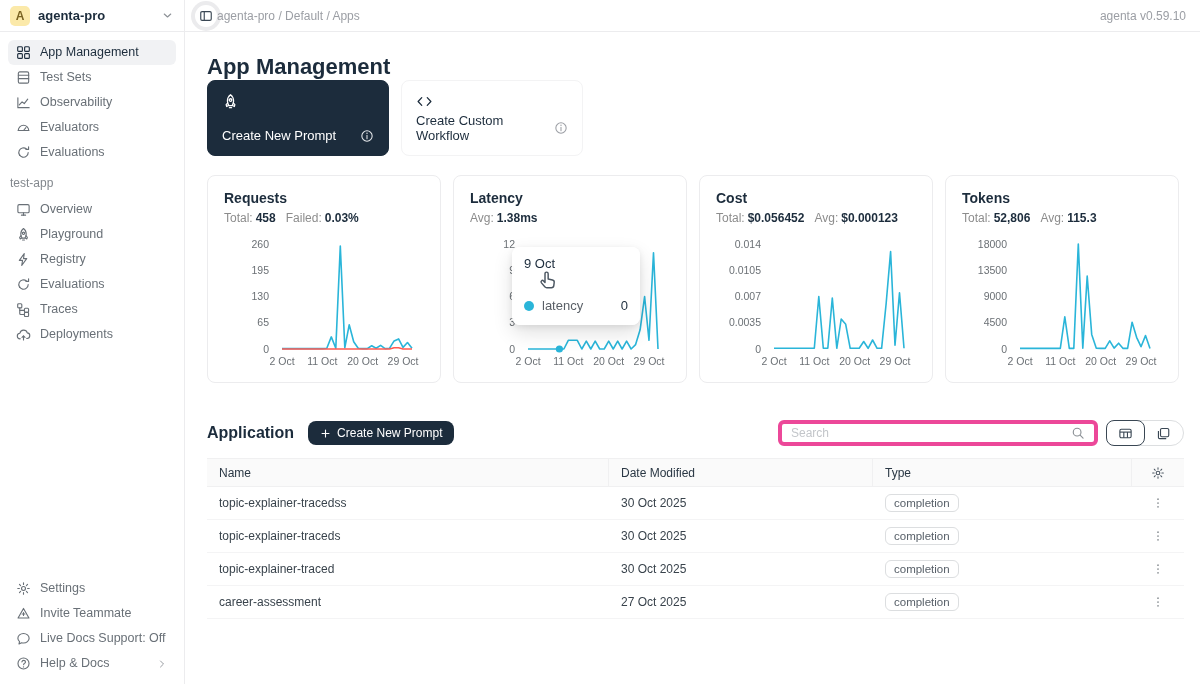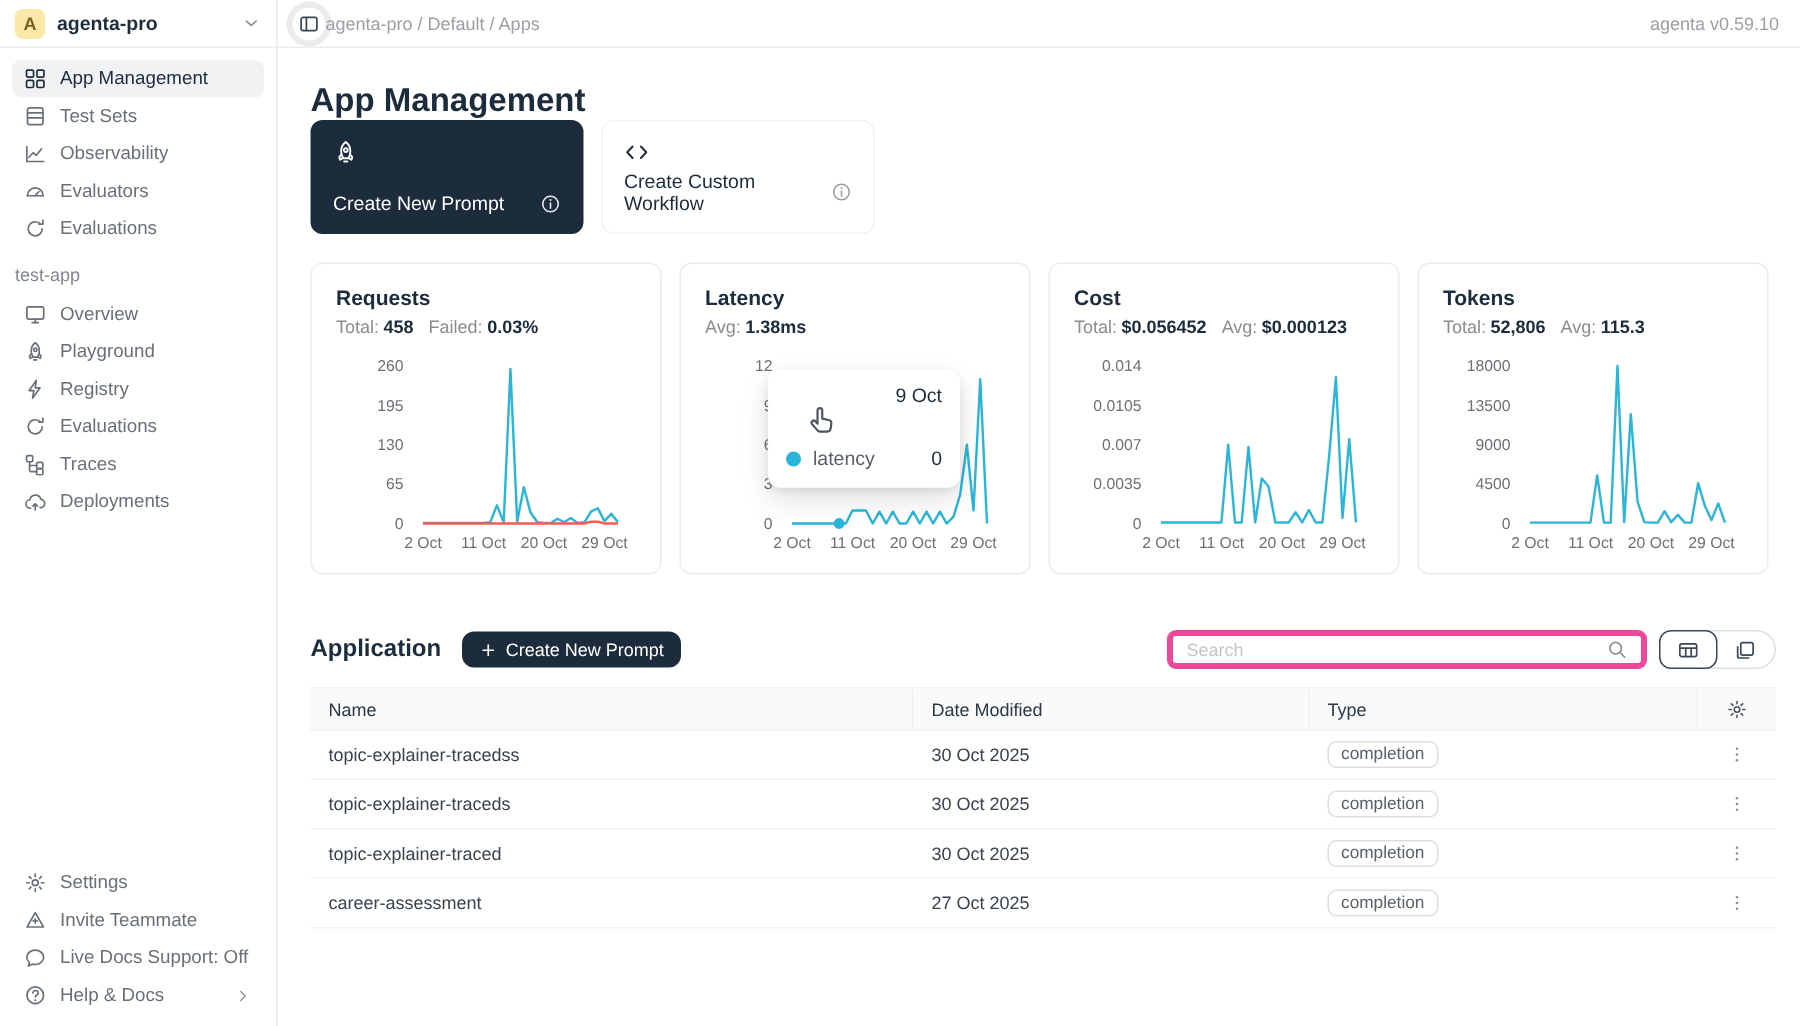--- a/index.html
+++ b/index.html
@@ -59,21 +59,21 @@
     padding:14px 16px; position:relative; background:#fff; }
   .chart-title { font-size:14px; font-weight:600; }
   .chart-stats { font-size:12px; color:#8c8c8c; margin-top:5px; display:flex; gap:10px; }
   .chart-stats b { color:#1c2c3c; font-weight:700; margin-left:3px; }
   .chart-svg { margin-top:5px; }
   .tick-label { font-size:10.5px; fill:#6b7075; }
 
   .chart-tooltip { position:absolute; left:58px; top:71px; width:128px;
     background:rgba(255,255,255,0.96); border-radius:8px; padding:9px 12px 12px;
     box-shadow:0 2px 6px rgba(0,0,0,0.08), 0 8px 20px rgba(0,0,0,0.12); z-index:3; }
-  .tooltip-title { font-size:13px; font-weight:500; color:#1c2c3c;text-align:right; }
+  .tooltip-title { font-size:13px; font-weight:500; color:#1c2c3c; }
   .tooltip-row { display:flex; align-items:center; gap:8px; margin-top:27px; font-size:13px; }
   .tooltip-dot { width:10px; height:10px; border-radius:50%; flex-shrink:0; }
   .tooltip-series { color:#595f66; }
   .tooltip-value { margin-left:auto; color:#1c2c3c; }
   .cursor-icon { position:absolute; left:25px; top:23px; width:21px; height:21px; }
 
   
   .app-row { display:flex; align-items:center; margin-top:37px; }
   .app-title { font-size:16px; font-weight:600; }
   .create-btn { margin-left:14px; height:24px; background:#1c2c3c; color:#fff; border:none;

